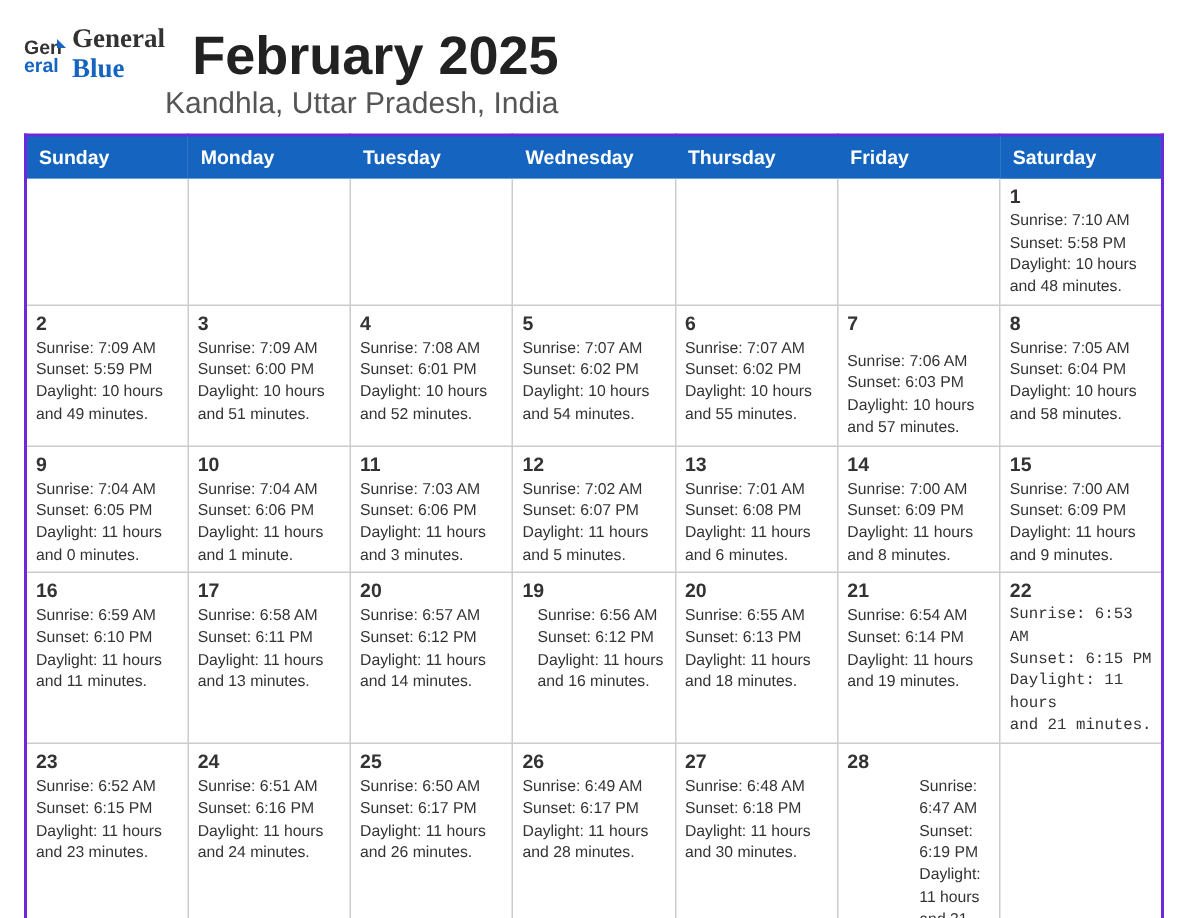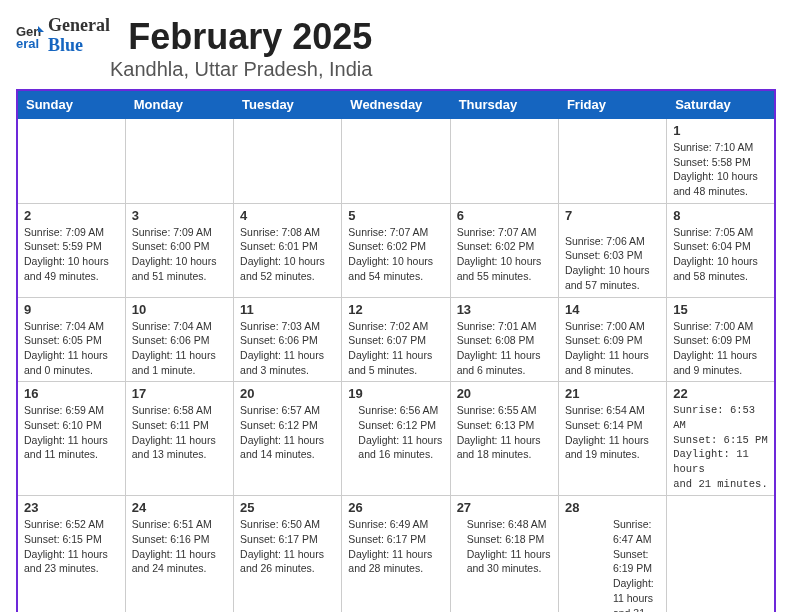--- a/index.html
+++ b/index.html
@@ -313,21 +313,21 @@
         </td>
         <td>
           <span class="day-number">26</span>
           <div class="day-info" style="white-space: pre-line;">Sunrise: 6:49 AM
 Sunset: 6:17 PM
 Daylight: 11 hours
 and 28 minutes.</div>
         </td>
         <td>
           <span class="day-number">27</span>
-          <div class="day-info" style="white-space: pre-line; margin-left: 10px;">Sunrise: 6:48 AM
+          <div class="day-info" style="white-space: pre-line;">Sunrise: 6:48 AM
 Sunset: 6:18 PM
 Daylight: 11 hours
 and 30 minutes.</div>
         </td>
         <td>
           <span class="day-number">28</span>
           <div class="day-info" style="white-space: pre-line; margin-left: 48px;">Sunrise: 6:47 AM
 Sunset: 6:19 PM
 Daylight: 11 hours
 and 31 minutes.</div>

